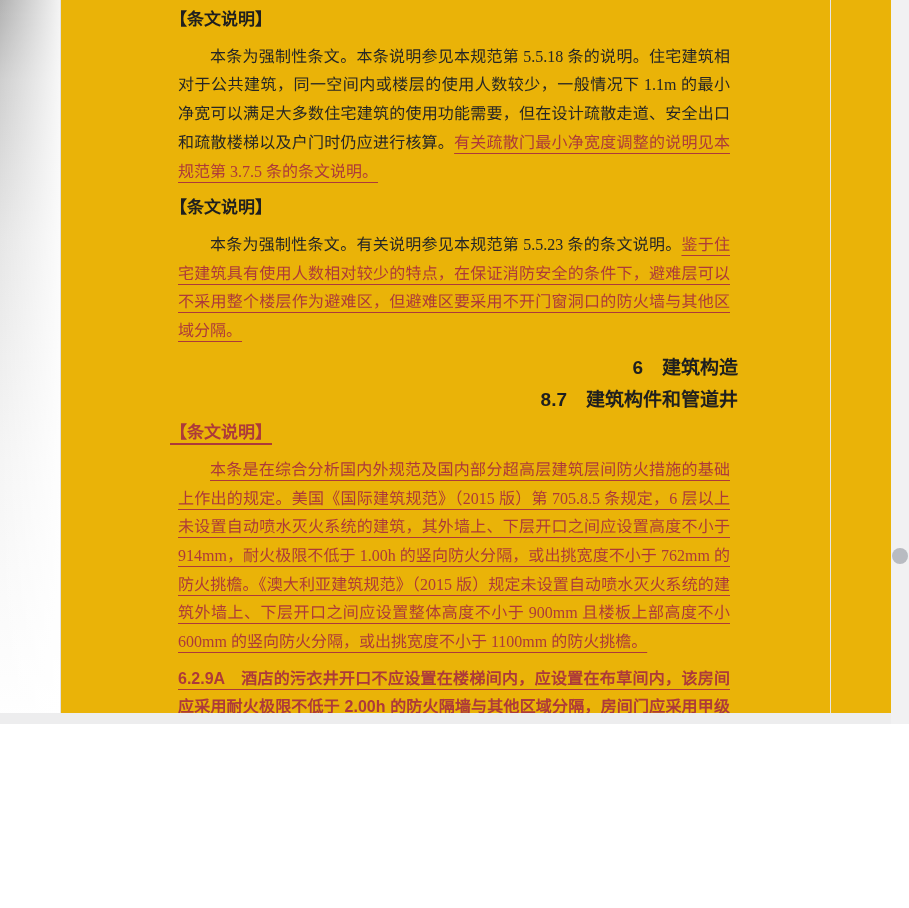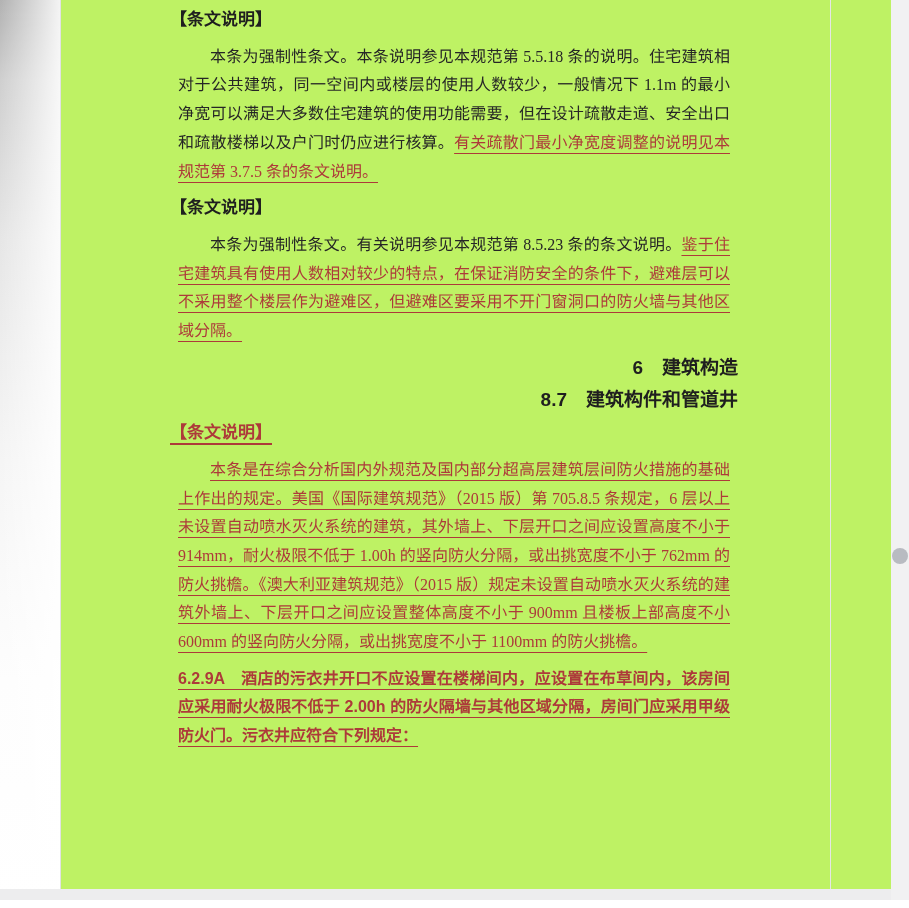--- a/index.html
+++ b/index.html
@@ -1,17 +1,17 @@
 <!DOCTYPE html>
 <html lang="zh-CN"><head>
 <meta charset="utf-8">
 <style>
   html,body{margin:0;padding:0;background:#ffffff;}
   .screen{
-    position:relative;width:909px;height:900px;overflow:hidden;background:#bef264;
+    position:relative;width:909px;height:724px;overflow:hidden;background:#eab308;
     font-family:"Liberation Serif","DejaVu Serif",serif;
   }
   
   .left-shade{
     position:absolute;left:0;top:0;width:60px;height:100%;
     background:linear-gradient(180deg,#b2b2b2 0px,#cfcfcf 80px,#e6e6e6 240px,#f5f5f5 460px,#fdfdfd 680px,#ffffff 100%);
   }
   .left-shade::after{
     content:"";position:absolute;inset:0;
     background:linear-gradient(90deg,rgba(255,255,255,0) 0%,rgba(255,255,255,0.85) 100%);
@@ -50,21 +50,21 @@
 
 <div class="screen">
   <div class="left-shade"></div>
   <div class="page-border-left"></div>
   <div class="page-border-right"></div>
 
   <div class="doc-text">
       <div class="blk heading"><span class="run s-hb">【条文说明】</span></div>
       <p class="blk para indent"><span class="run s-b">本条为强制性条文。本条说明参见本规范第 5.5.18 条的说明。住宅建筑相对于公共建筑，同一空间内或楼层的使用人数较少，一般情况下 1.1m 的最小净宽可以满足大多数住宅建筑的使用功能需要，但在设计疏散走道、安全出口和疏散楼梯以及户门时仍应进行核算。</span><span class="run s-r">有关疏散门最小净宽度调整的说明见本规范第 3.7.5 条的条文说明。</span></p>
       <div class="blk heading"><span class="run s-hb">【条文说明】</span></div>
-      <p class="blk para indent"><span class="run s-b">本条为强制性条文。有关说明参见本规范第 8.5.23 条的条文说明。</span><span class="run s-r">鉴于住宅建筑具有使用人数相对较少的特点，在保证消防安全的条件下，避难层可以不采用整个楼层作为避难区，但避难区要采用不开门窗洞口的防火墙与其他区域分隔。</span></p>
+      <p class="blk para indent"><span class="run s-b">本条为强制性条文。有关说明参见本规范第 5.5.23 条的条文说明。</span><span class="run s-r">鉴于住宅建筑具有使用人数相对较少的特点，在保证消防安全的条件下，避难层可以不采用整个楼层作为避难区，但避难区要采用不开门窗洞口的防火墙与其他区域分隔。</span></p>
       <div class="blk center-heading"><span class="run s-hc">6　建筑构造</span></div>
       <div class="blk center-heading"><span class="run s-hc">8.7　建筑构件和管道井</span></div>
       <div class="blk heading"><span class="run s-hr">【条文说明】</span></div>
       <p class="blk para indent"><span class="run s-r">本条是在综合分析国内外规范及国内部分超高层建筑层间防火措施的基础上作出的规定。美国《国际建筑规范》（2015 版）第 705.8.5 条规定，6 层以上未设置自动喷水灭火系统的建筑，其外墙上、下层开口之间应设置高度不小于 914mm，耐火极限不低于 1.00h 的竖向防火分隔，或出挑宽度不小于 762mm 的防火挑檐。《澳大利亚建筑规范》（2015 版）规定未设置自动喷水灭火系统的建筑外墙上、下层开口之间应设置整体高度不小于 900mm 且楼板上部高度不小 600mm 的竖向防火分隔，或出挑宽度不小于 1100mm 的防火挑檐。</span></p>
       <p class="blk para"><span class="run s-rh">6.2.9A　酒店的污衣井开口不应设置在楼梯间内，应设置在布草间内，该房间应采用耐火极限不低于 2.00h 的防火隔墙与其他区域分隔，房间门应采用甲级防火门。污衣井应符合下列规定：</span></p>
     </div>
 
   <div class="hscroll"></div>
   <div class="vscroll">
     <div class="thumb" style="top: 548px; background: rgb(184, 187, 193);"></div>

